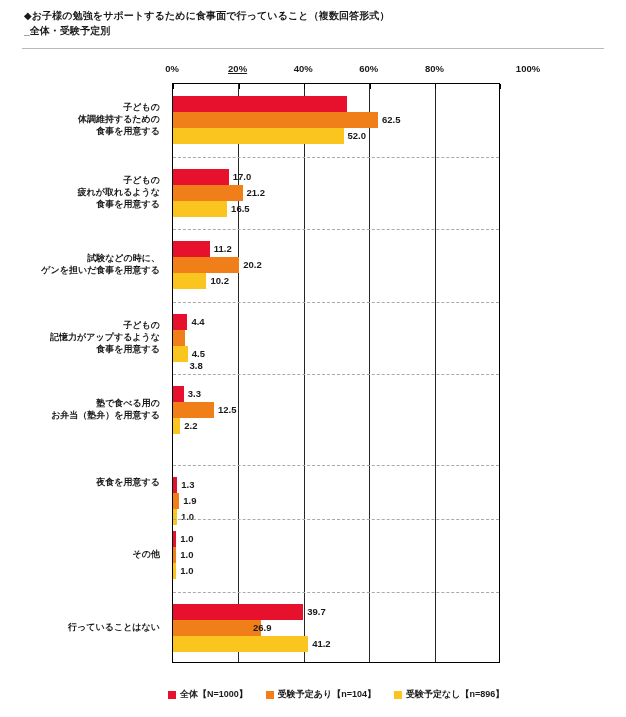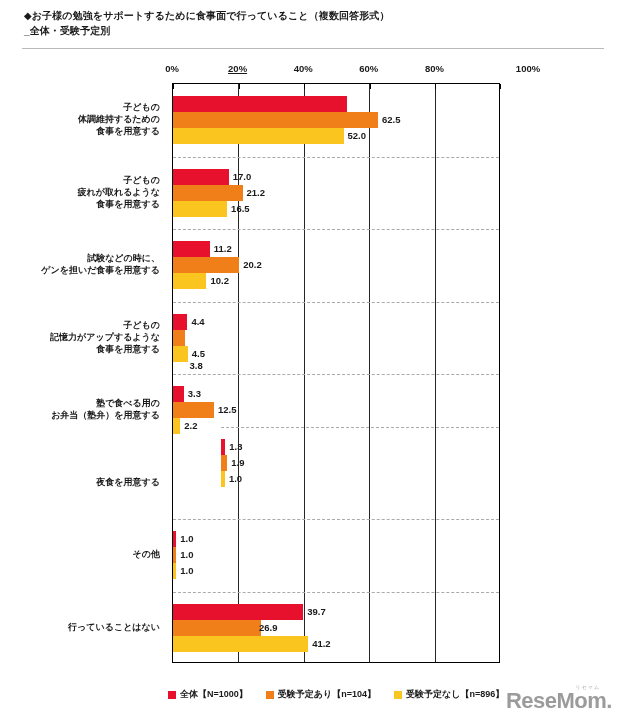--- a/index.html
+++ b/index.html
@@ -230,21 +230,21 @@
         </div>
         <div class="cat-row" style="top: 290px; height: 72.5px;">
           <div class="cat-sep" style="top: 0px;"></div>
           <div class="bar" style="top: 12.25px; width: 10.824px; background: rgb(232, 17, 45);"></div>
           <div class="bar-val" style="top: 12.25px; left: 14.824px;">3.3</div>
           <div class="bar" style="top: 28.25px; width: 41px; background: rgb(240, 127, 26);"></div>
           <div class="bar-val" style="top: 28.25px; left: 45px;">12.5</div>
           <div class="bar" style="top: 44.25px; width: 7.216px; background: rgb(251, 197, 32);"></div>
           <div class="bar-val" style="top: 44.25px; left: 11.216px;">2.2</div>
         </div>
-        <div class="cat-row" style="top: 343px; height: 72.5px; margin-left: 48px;">
+        <div class="cat-row" style="top: 381px; height: 72.5px;">
           <div class="cat-sep" style="top: 0px;"></div>
           <div class="bar" style="top: 12.25px; width: 4.264px; background: rgb(232, 17, 45);"></div>
           <div class="bar-val" style="top: 12.25px; left: 8.264px;">1.3</div>
           <div class="bar" style="top: 28.25px; width: 6.232px; background: rgb(240, 127, 26);"></div>
           <div class="bar-val" style="top: 28.25px; left: 10.232px;">1.9</div>
           <div class="bar" style="top: 44.25px; width: 3.936px; background: rgb(251, 197, 32);"></div>
           <div class="bar-val" style="top: 44.25px; left: 7.936px;">1.0</div>
         </div>
         <div class="cat-row" style="top: 435px; height: 72.5px;">
           <div class="cat-sep" style="top: 0px;"></div>
@@ -253,21 +253,21 @@
           <div class="bar" style="top: 28.25px; width: 3.28px; background: rgb(240, 127, 26);"></div>
           <div class="bar-val" style="top: 28.25px; left: 7.28px;">1.0</div>
           <div class="bar" style="top: 44.25px; width: 3.28px; background: rgb(251, 197, 32);"></div>
           <div class="bar-val" style="top: 44.25px; left: 7.28px;">1.0</div>
         </div>
         <div class="cat-row" style="top: 507.5px; height: 72.5px;">
           <div class="cat-sep" style="top: 0px;"></div>
           <div class="bar" style="top: 12.25px; width: 130.216px; background: rgb(232, 17, 45);"></div>
           <div class="bar-val" style="top: 12.25px; left: 134.216px;">39.7</div>
           <div class="bar" style="top: 28.25px; width: 88.232px; background: rgb(240, 127, 26);"></div>
-          <div class="bar-val" style="top: 28.25px; left: 86px; text-align: center;">26.9</div>
+          <div class="bar-val" style="top: 28.25px; left: 80px; text-align: center;">26.9</div>
           <div class="bar" style="top: 44.25px; width: 135.136px; background: rgb(251, 197, 32);"></div>
           <div class="bar-val" style="top: 44.25px; left: 139.136px;">41.2</div>
         </div>
       </div>
   <div class="cat-label" style="top: 101.25px;">子どもの
 体調維持するための
 食事を用意する</div>
       <div class="cat-label" style="top: 173.75px;">子どもの
 疲れが取れるような
 食事を用意する</div>
@@ -291,18 +291,14 @@
       <div class="legend-item">
         <span class="legend-swatch" style="background: rgb(240, 127, 26);"></span>
         <span>受験予定あり【n=104】</span>
       </div>
       <div class="legend-item">
         <span class="legend-swatch" style="background: rgb(251, 197, 32);"></span>
         <span>受験予定なし【n=896】</span>
       </div>
     </div>
 
-  <div id="logo">
-    <div id="logo-sub">リセマム</div>
-    <div id="logo-main">ReseMom.</div>
-  </div>
 
 </div>
 
 </body></html>

